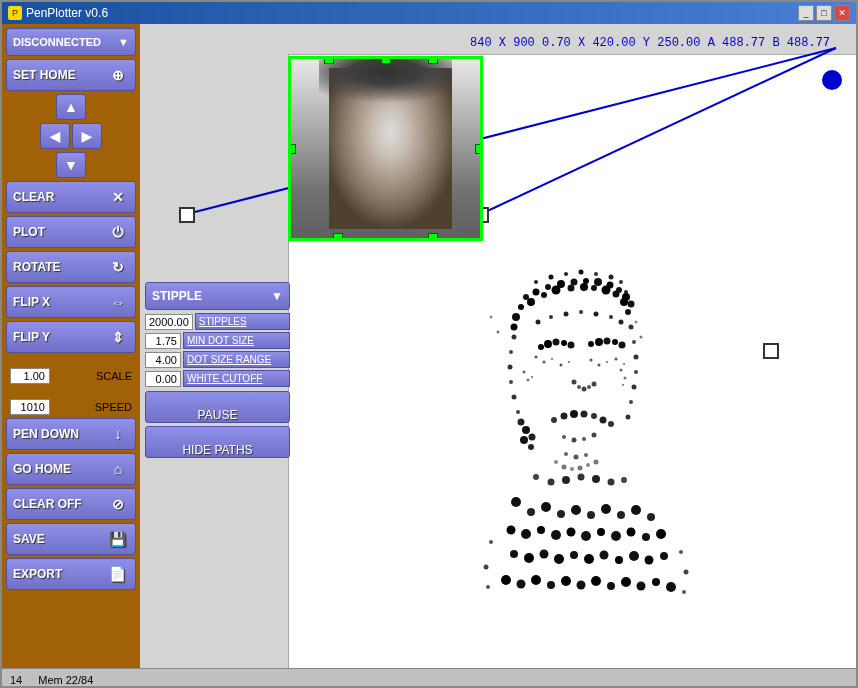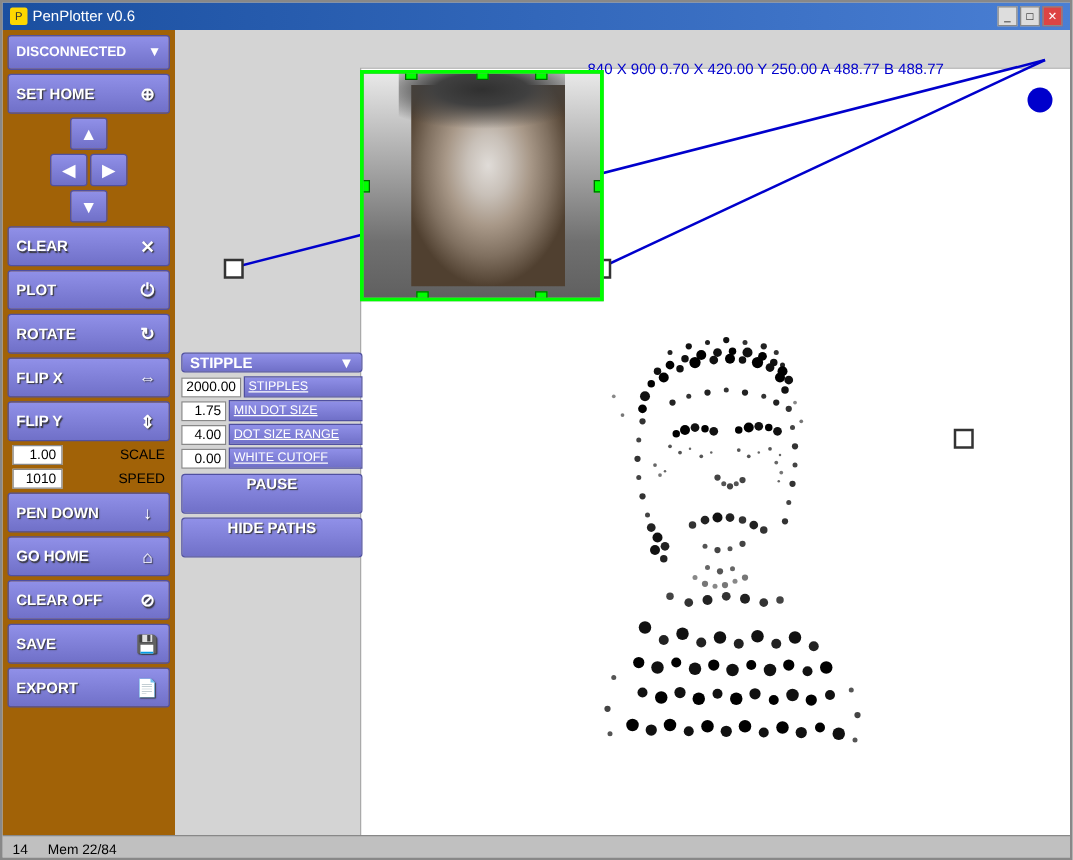--- a/index.html
+++ b/index.html
@@ -103,20 +103,21 @@
       justify-content: space-between;
       padding: 0 6px;
       font-size: 11px;
       font-weight: bold;
       cursor: pointer;
     }
     .scale-row {
       display: flex; align-items: center; justify-content: space-between;
       padding: 0 4px;
       font-size: 11px;
+      margin-top: 12px;
     }
     .scale-val {
       background: white;
       border: 1px solid #888;
       padding: 1px 4px;
       font-size: 11px;
       min-width: 40px;
       text-align: right;
     }
     .canvas-area {
@@ -129,25 +130,25 @@
       position: absolute;
       left: 148px;
       top: 30px;
       width: 640px;
       height: 620px;
       background: white;
       border: 1px solid #aaa;
     }
     .coord-text {
       position: absolute;
-      top: 24px;
+      top: 12px;
       left: 330px;
       color: #0000cc;
       font-size: 12px;
-      font-family: Liberation Sans, sans-serif;
+      font-family: Liberation Mono, monospace;
       white-space: nowrap;
     }
     .blue-dot {
       position: absolute;
       top: 46px;
       right: 14px;
       width: 20px; height: 20px;
       background: #0000cc;
       border-radius: 50%;
     }
@@ -179,21 +180,21 @@
       left: 296px;
       top: 238px;
       width: 340px;
       height: 400px;
       overflow: hidden;
     }
     .mode-selector {
       background: linear-gradient(to bottom, #9090e8, #7070c8);
       color: white;
       border: 1px solid #5050a0;
-      height: 16px;
+      height: 28px;
       display: flex; align-items: center;
       justify-content: space-between;
       padding: 0 6px;
       font-size: 12px;
       font-weight: bold;
       cursor: pointer;
       border-radius: 3px;
     }
     .param-row {
       display: flex; align-items: center;
@@ -217,23 +218,23 @@
       border: 1px solid #5050a0;
       text-decoration: underline;
     }
     .action-btn {
       background: linear-gradient(to bottom, #9090e8, #7070c8);
       color: white;
       border: 1px solid #5050a0;
       border-radius: 3px;
       cursor: pointer;
       height: 32px;
-      display: flex; align-items: flex-start; justify-content: center;
+      display: flex; align-items: flex-end; justify-content: center;
       font-size: 12px;
-      font-weight: bold;
+      font-weight: normal;
       text-shadow: 1px 1px 1px #333;
     }
     .status-bar {
       height: 22px;
       background: #c0c0c0;
       border-top: 1px solid #888;
       display: flex;
       align-items: center;
       padding: 0 8px;
       font-size: 11px;

